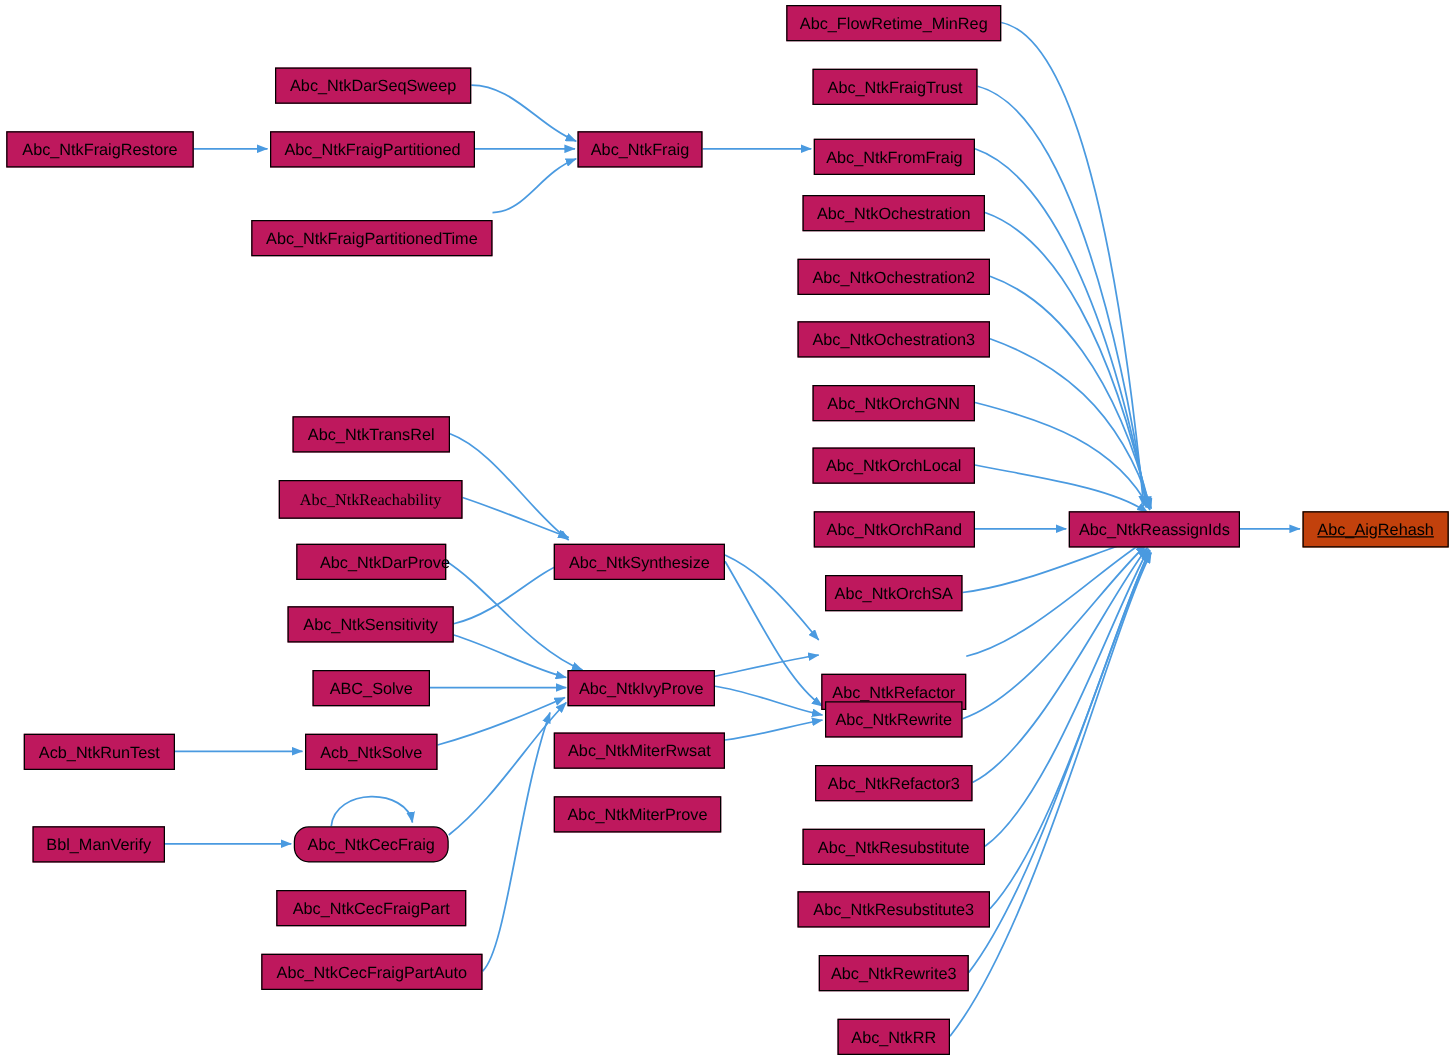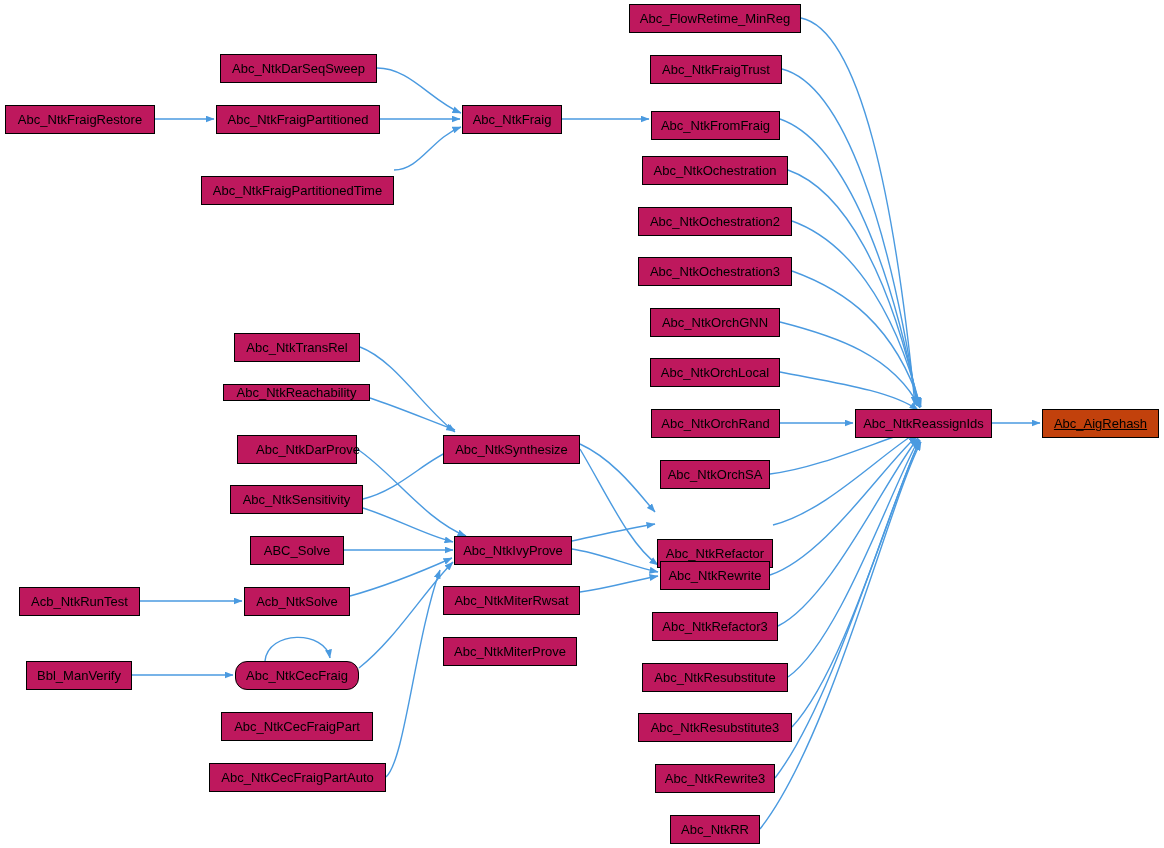--- a/index.html
+++ b/index.html
@@ -121,21 +121,21 @@
   <div class="node" style="left:657px;top:539px;width:116px;height:29px;">Abc_NtkRefactor</div>
   <div class="node" style="left:660px;top:561px;width:110px;height:29px;">Abc_NtkRewrite</div>
   <div class="node" style="left:652px;top:612px;width:126px;height:29px;">Abc_NtkRefactor3</div>
   <div class="node" style="left:642px;top:663px;width:146px;height:29px;">Abc_NtkResubstitute</div>
   <div class="node" style="left:638px;top:713px;width:154px;height:29px;">Abc_NtkResubstitute3</div>
   <div class="node" style="left:655px;top:764px;width:120px;height:29px;">Abc_NtkRewrite3</div>
   <div class="node" style="left:670px;top:815px;width:90px;height:29px;">Abc_NtkRR</div>
   <div class="node" style="left:855px;top:409px;width:137px;height:29px;">Abc_NtkReassignIds</div>
   <div class="node focus" style="left:1042px;top:409px;width:117px;height:29px;">Abc_AigRehash</div>
   <div class="node" style="left:234px;top:333px;width:126px;height:29px;">Abc_NtkTransRel</div>
-  <div class="node" style="left:223px;top:384px;width:147px;height:17px;">Abc_NtkReachability</div>
+  <div class="node" style="left:223px;top:384px;width:147px;height:31px;font-family:Liberation Serif, serif;">Abc_NtkReachability</div>
   <div class="node" style="left:443px;top:435px;width:137px;height:29px;">Abc_NtkSynthesize</div>
   <div class="node" style="left:237px;top:435px;width:120px;height:29px;padding-left:28px;">Abc_NtkDarProve</div>
   <div class="node" style="left:230px;top:485px;width:133px;height:29px;">Abc_NtkSensitivity</div>
   <div class="node" style="left:250px;top:536px;width:94px;height:29px;">ABC_Solve</div>
   <div class="node" style="left:454px;top:536px;width:118px;height:29px;">Abc_NtkIvyProve</div>
   <div class="node" style="left:19px;top:587px;width:121px;height:29px;">Acb_NtkRunTest</div>
   <div class="node" style="left:244px;top:587px;width:106px;height:29px;">Acb_NtkSolve</div>
   <div class="node" style="left:443px;top:586px;width:137px;height:29px;">Abc_NtkMiterRwsat</div>
   <div class="node" style="left:443px;top:637px;width:134px;height:29px;">Abc_NtkMiterProve</div>
   <div class="node" style="left:26px;top:661px;width:106px;height:29px;">Bbl_ManVerify</div>

